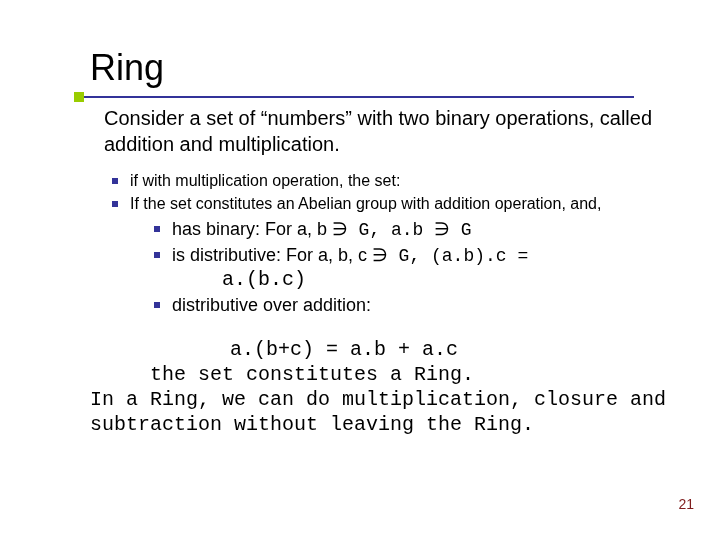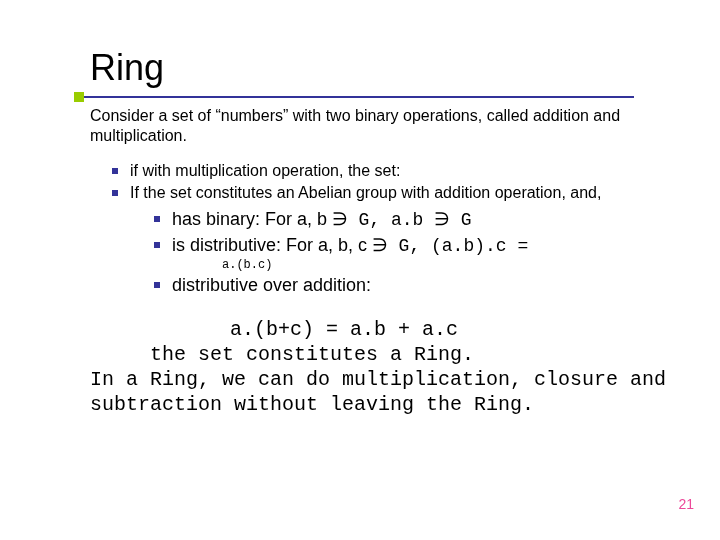--- a/index.html
+++ b/index.html
@@ -45,22 +45,22 @@
     font-weight: normal;
     line-height: 1.0;
   }
   .body {
     font-size: 16px;
     line-height: 1.28;
     margin-left: 10px;
     margin-top: 20px;
   }
   .p1 {
-    margin: 0 0 14px 0;
-    font-size: 16px;
+    margin: 0 0 14px 14px;
+    font-size: 20px;
   }
   .list1 {
     list-style: none;
     padding: 0;
     margin: 0 0 4px 22px;
     font-size: 16px;
   }
   .list1 > li {
     position: relative;
     padding-left: 18px;
@@ -100,35 +100,35 @@
   }
   .eq-block {
     margin: 0 0 0 60px;
     font-family: "Courier New", Courier, monospace;
     font-size: 20px;
     line-height: 1.25;
   }
   .cont-inner {
     margin-left: 50px;
     font-family: "Courier New", Courier, monospace;
-    font-size: 12px;
+    font-size: 20px;
     line-height: 1.2;
   }
   .conclusion {
     margin: 0;
     font-family: "Courier New", Courier, monospace;
     font-size: 20px;
     line-height: 1.25;
   }
   .pagenum {
     position: absolute;
     right: 26px;
     bottom: 28px;
     font-size: 14px;
-    color: #ec4899;
+    color: #7f1d1d;
   }
   .glyph-in {
     font-family: Arial, sans-serif;
     display: inline-block;
     transform: scaleX(-1);
     position: relative;
     top: 0px;
   }
 </style>
 </head>

